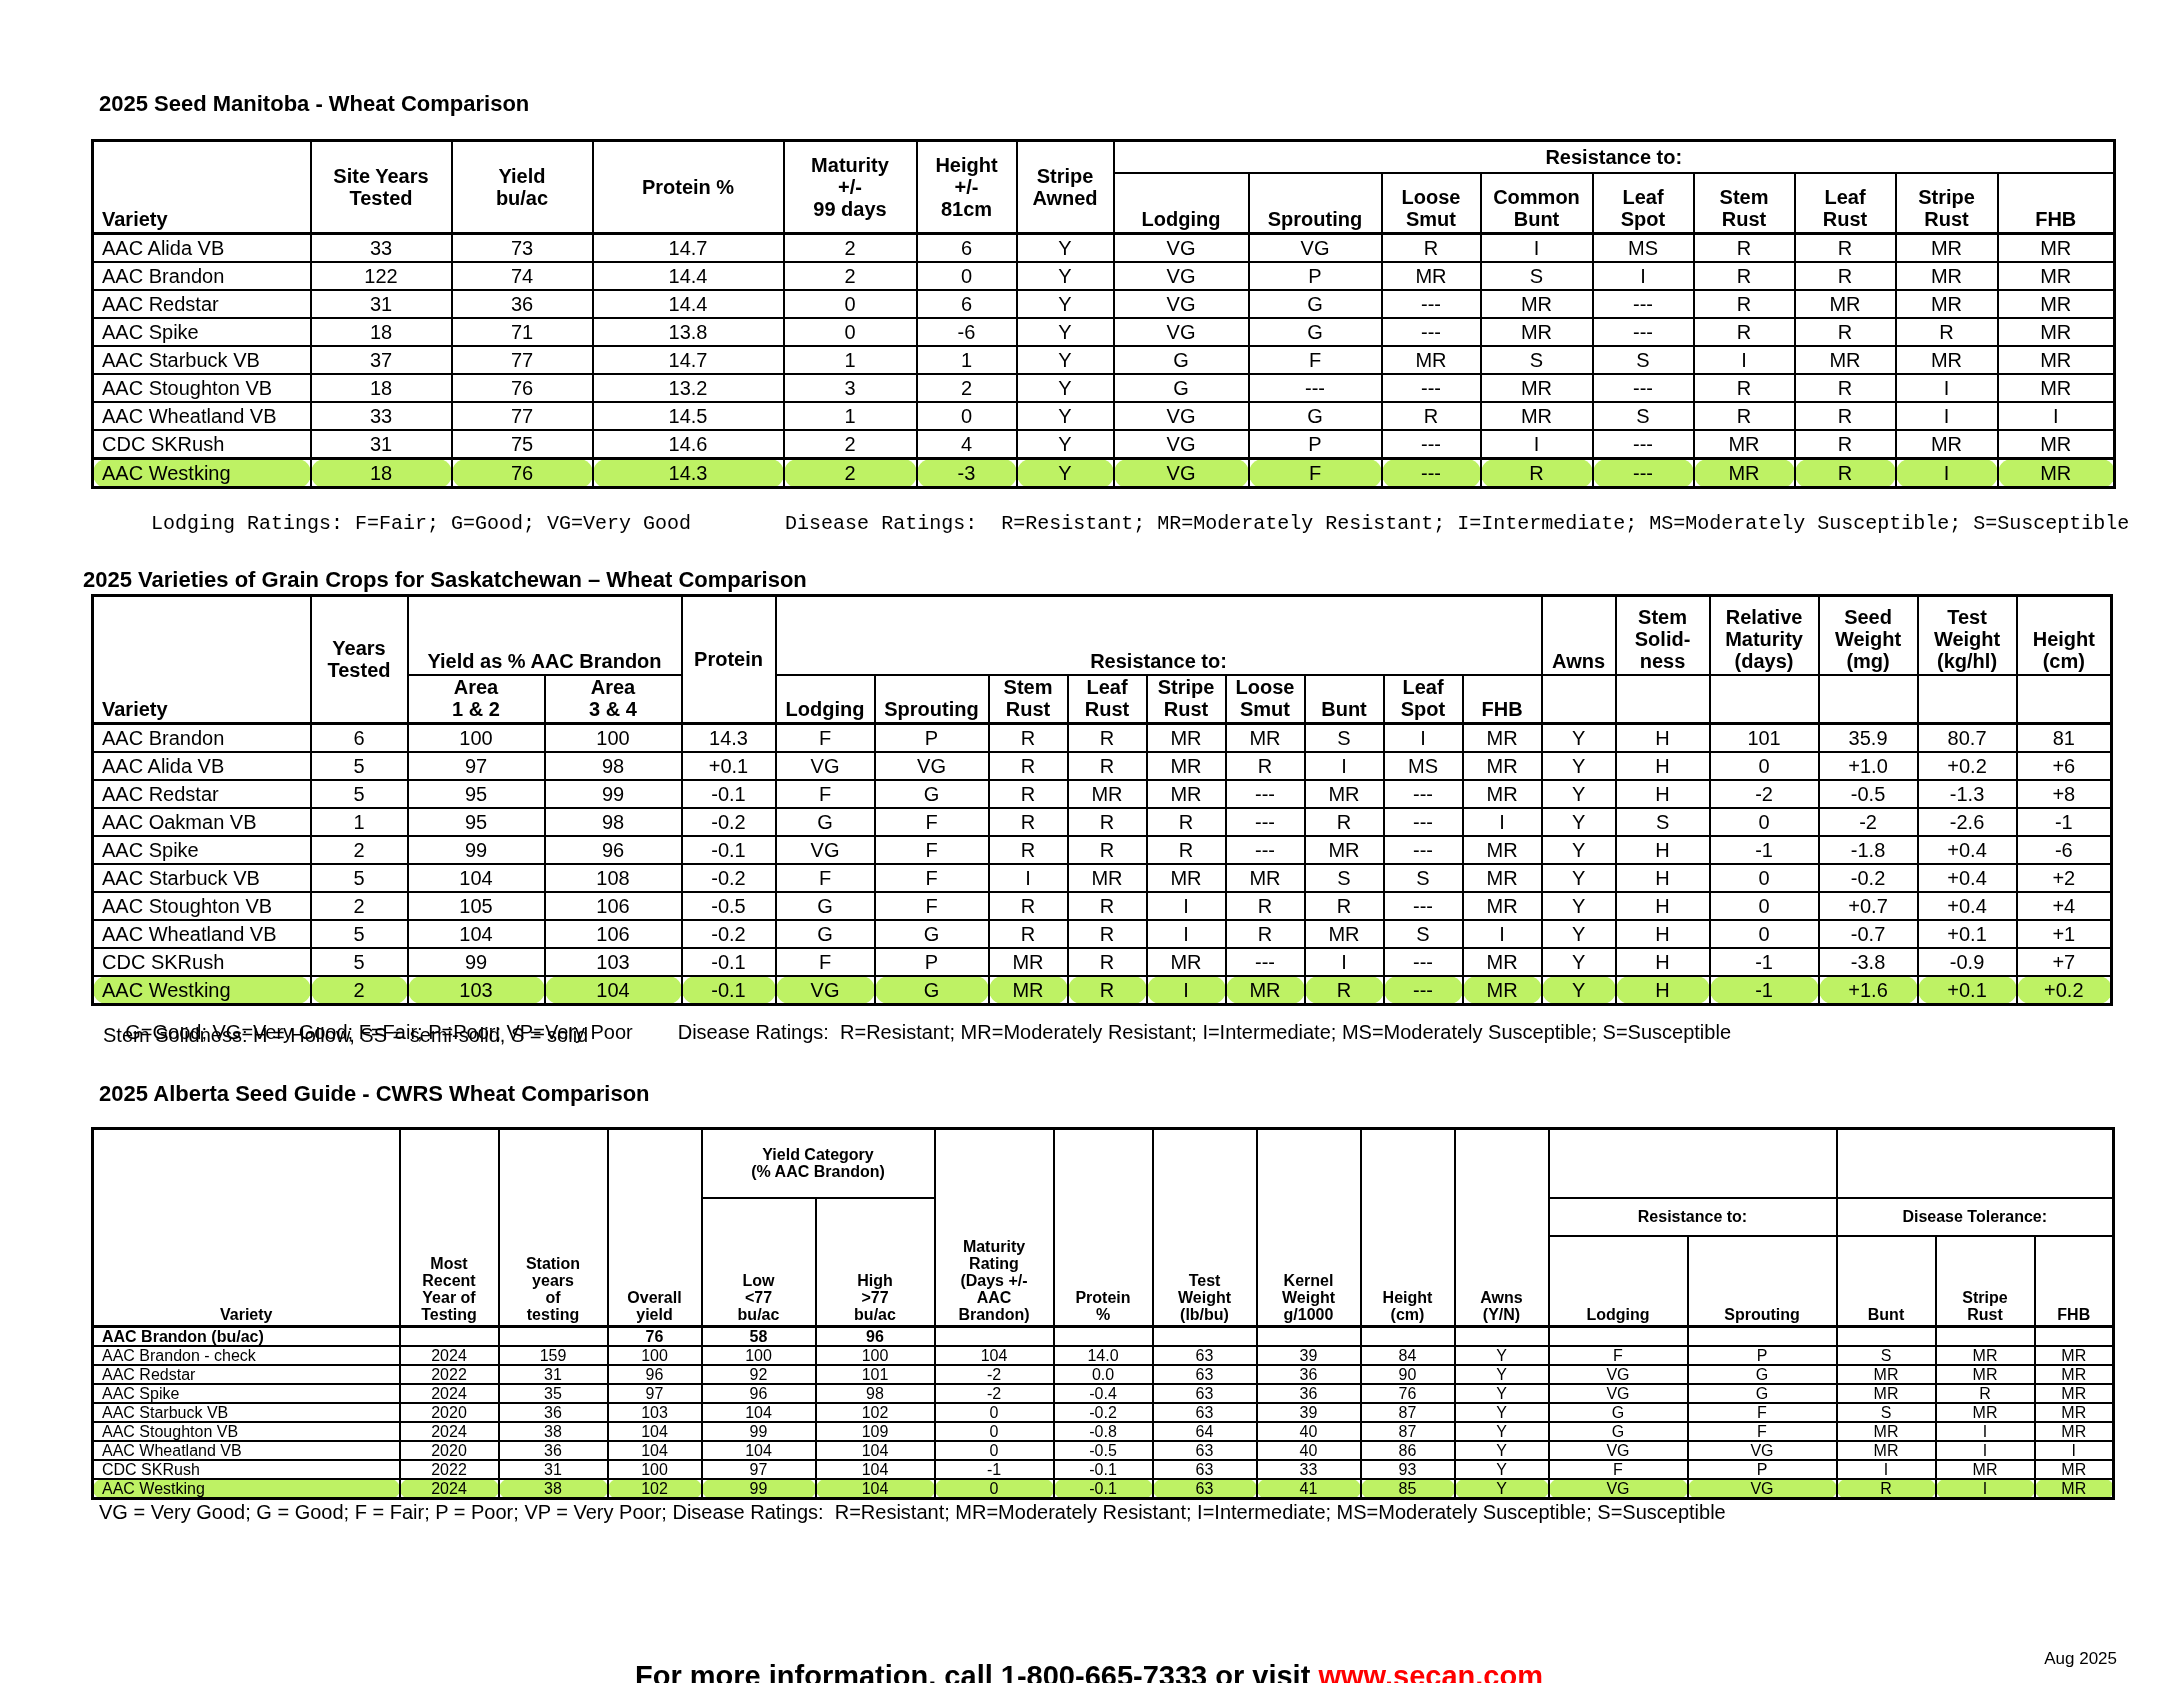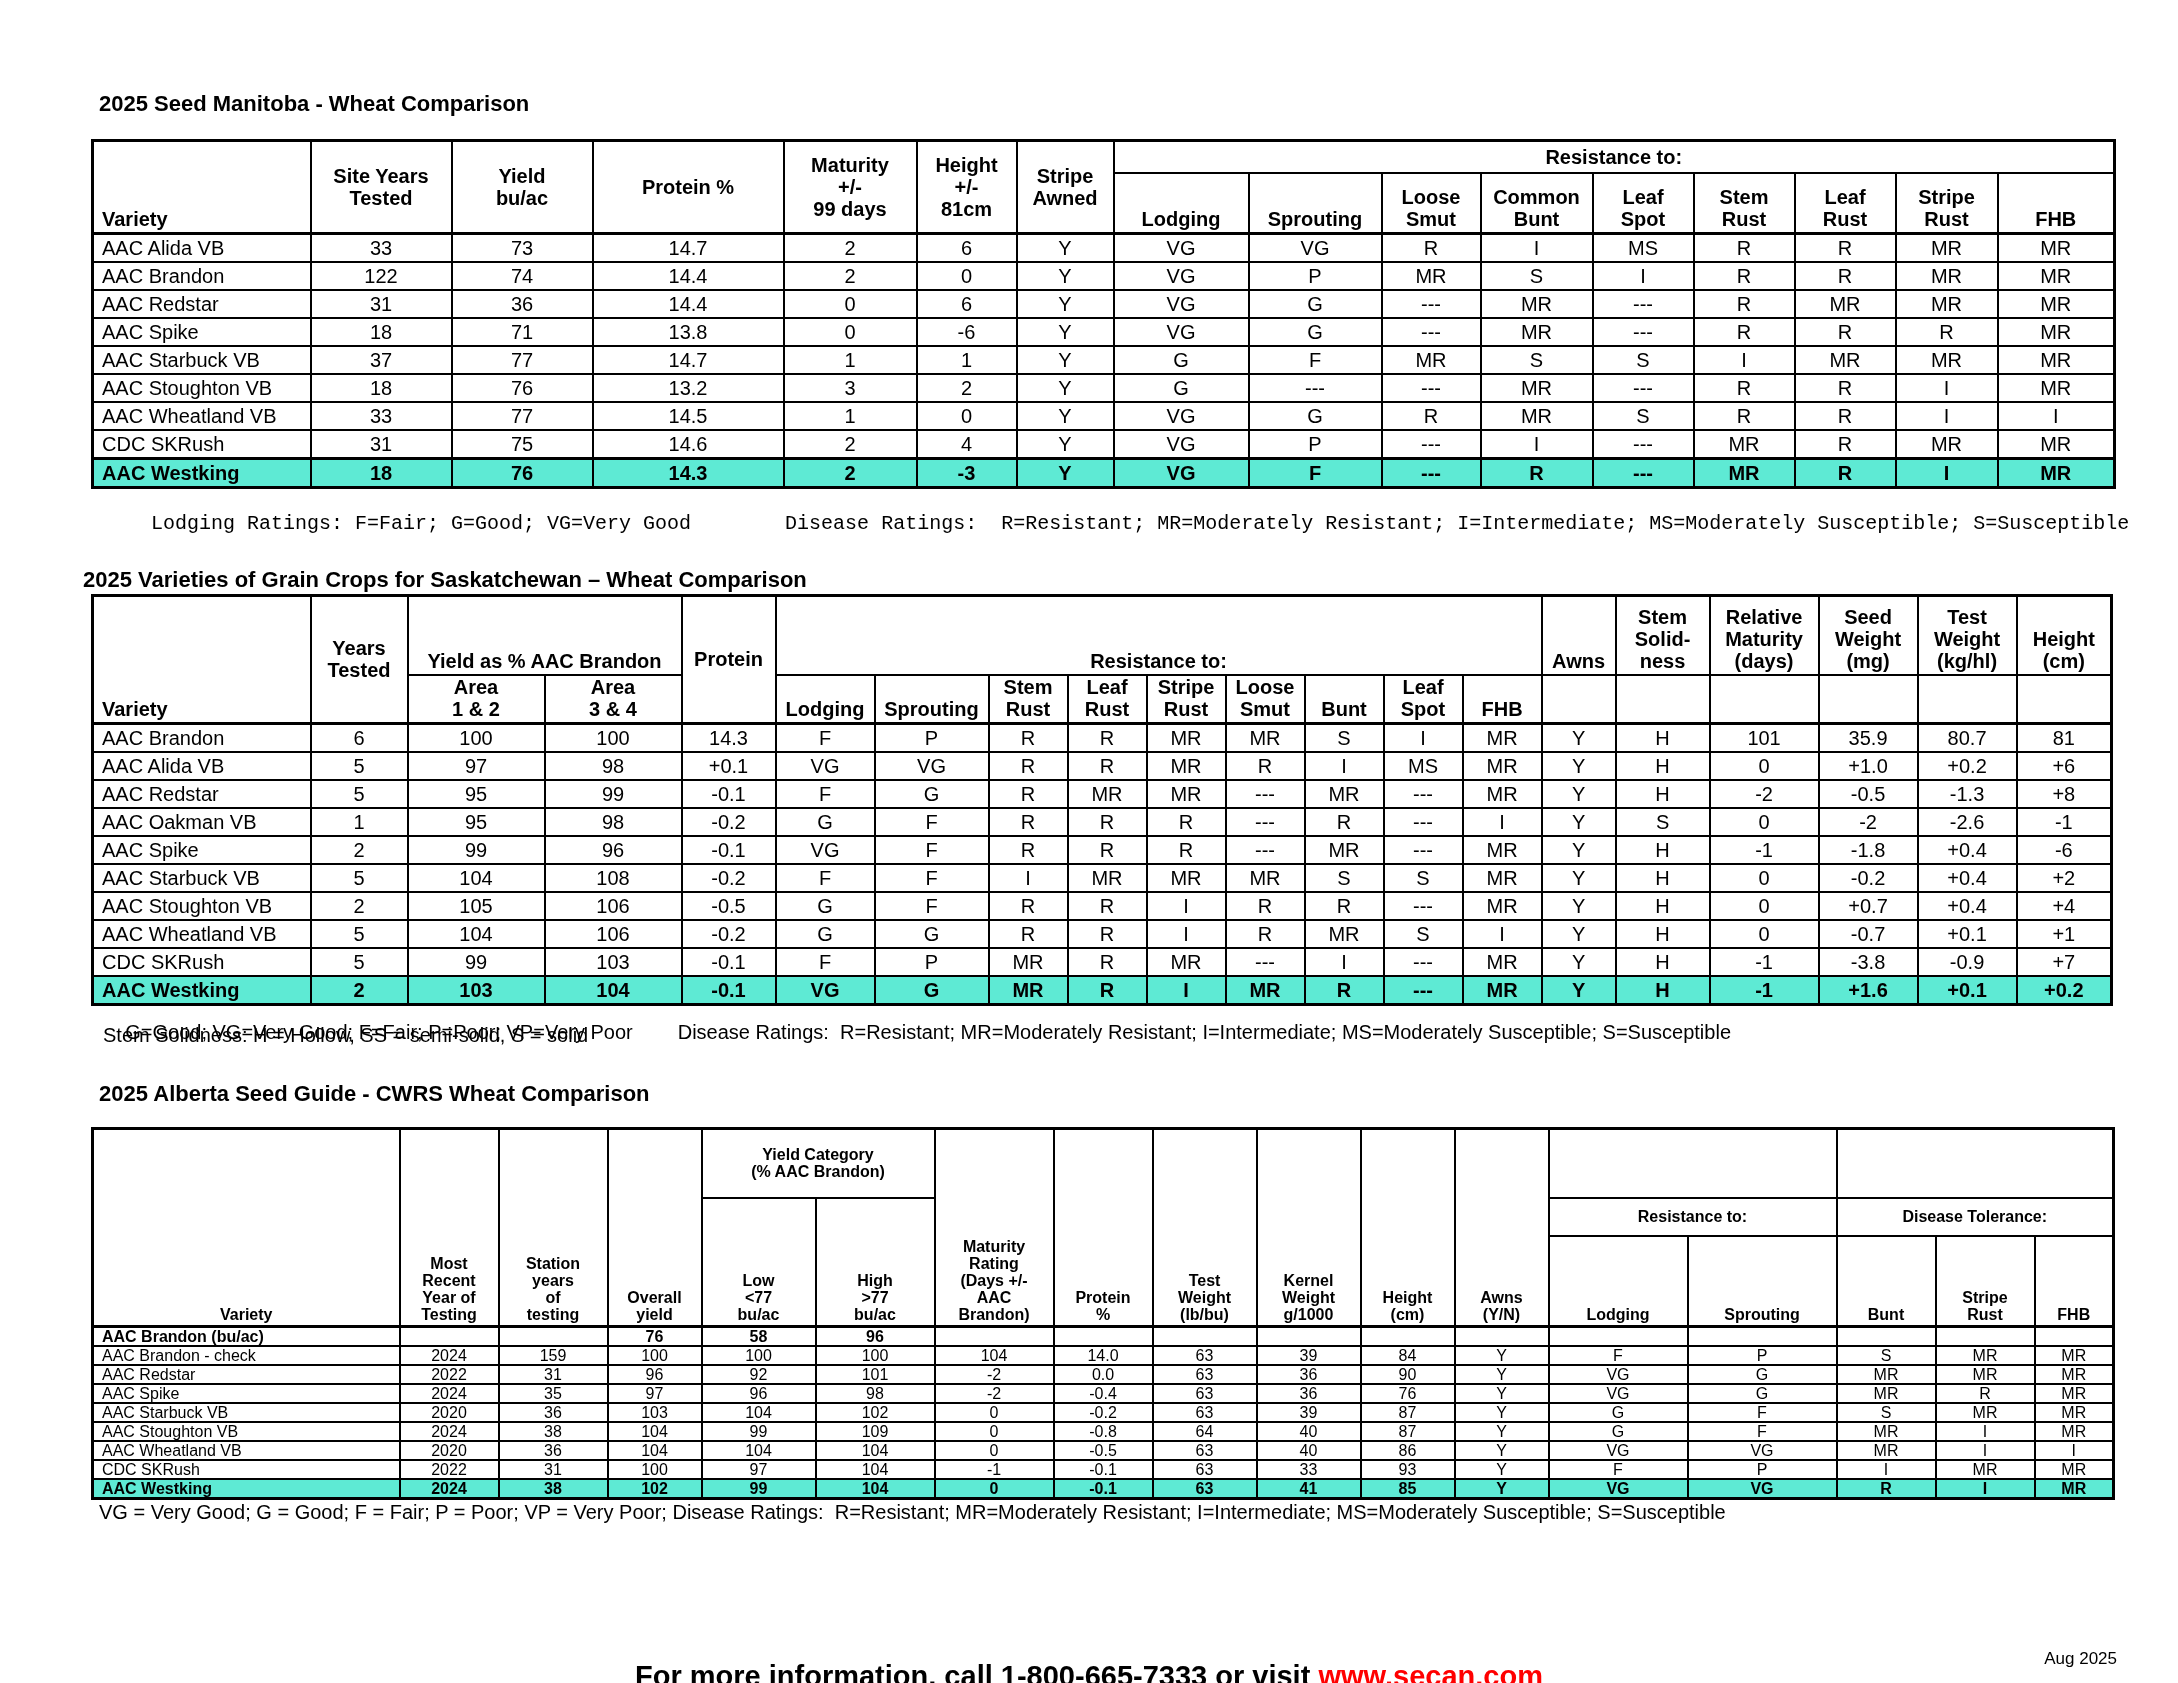--- a/index.html
+++ b/index.html
@@ -22,21 +22,21 @@
   .t12 th{line-height:22px;}
   .t12 td{height:26px;line-height:24px;}
   #t3{font-size:16px;}
   #t3 th{line-height:17px;}
   #t3 td{height:17px;line-height:16px;}
   .bl{vertical-align:bottom !important;text-align:left !important;padding-left:8px !important;padding-bottom:2px !important;}
   .bc{vertical-align:bottom !important;padding-bottom:2px !important;}
   td.var{text-align:left;padding-left:8px;}
   tbody tr:first-child td{border-top:3px solid #000;}
   #t1 tr.hl td{border-top:3px solid #000;}
-  tr.hl td{background:#5eead4;font-weight:bold;}
+  tr.hl td{background:#bef264;font-weight:normal;border-radius:14px;}
   tr.bold td{font-weight:bold;}
   .note{position:absolute;font-size:20px;white-space:pre-wrap;}
   #t1-notes{left:103px;top:489px;font-family:Liberation Mono, monospace;}
   #t1-notes .gap{margin-left:94px;}
   #t2-notes1{left:103px;top:998px;}
   #t2-notes1 .gap{margin-left:45px;}
   #t2-notes2{left:103px;top:1024px;}
   #t3-notes{left:99px;top:1501px;}
   #footer{position:absolute;left:0;top:1616px;width:2178px;text-align:center;
           font-weight:bold;font-size:29px;margin-top:44px;}

